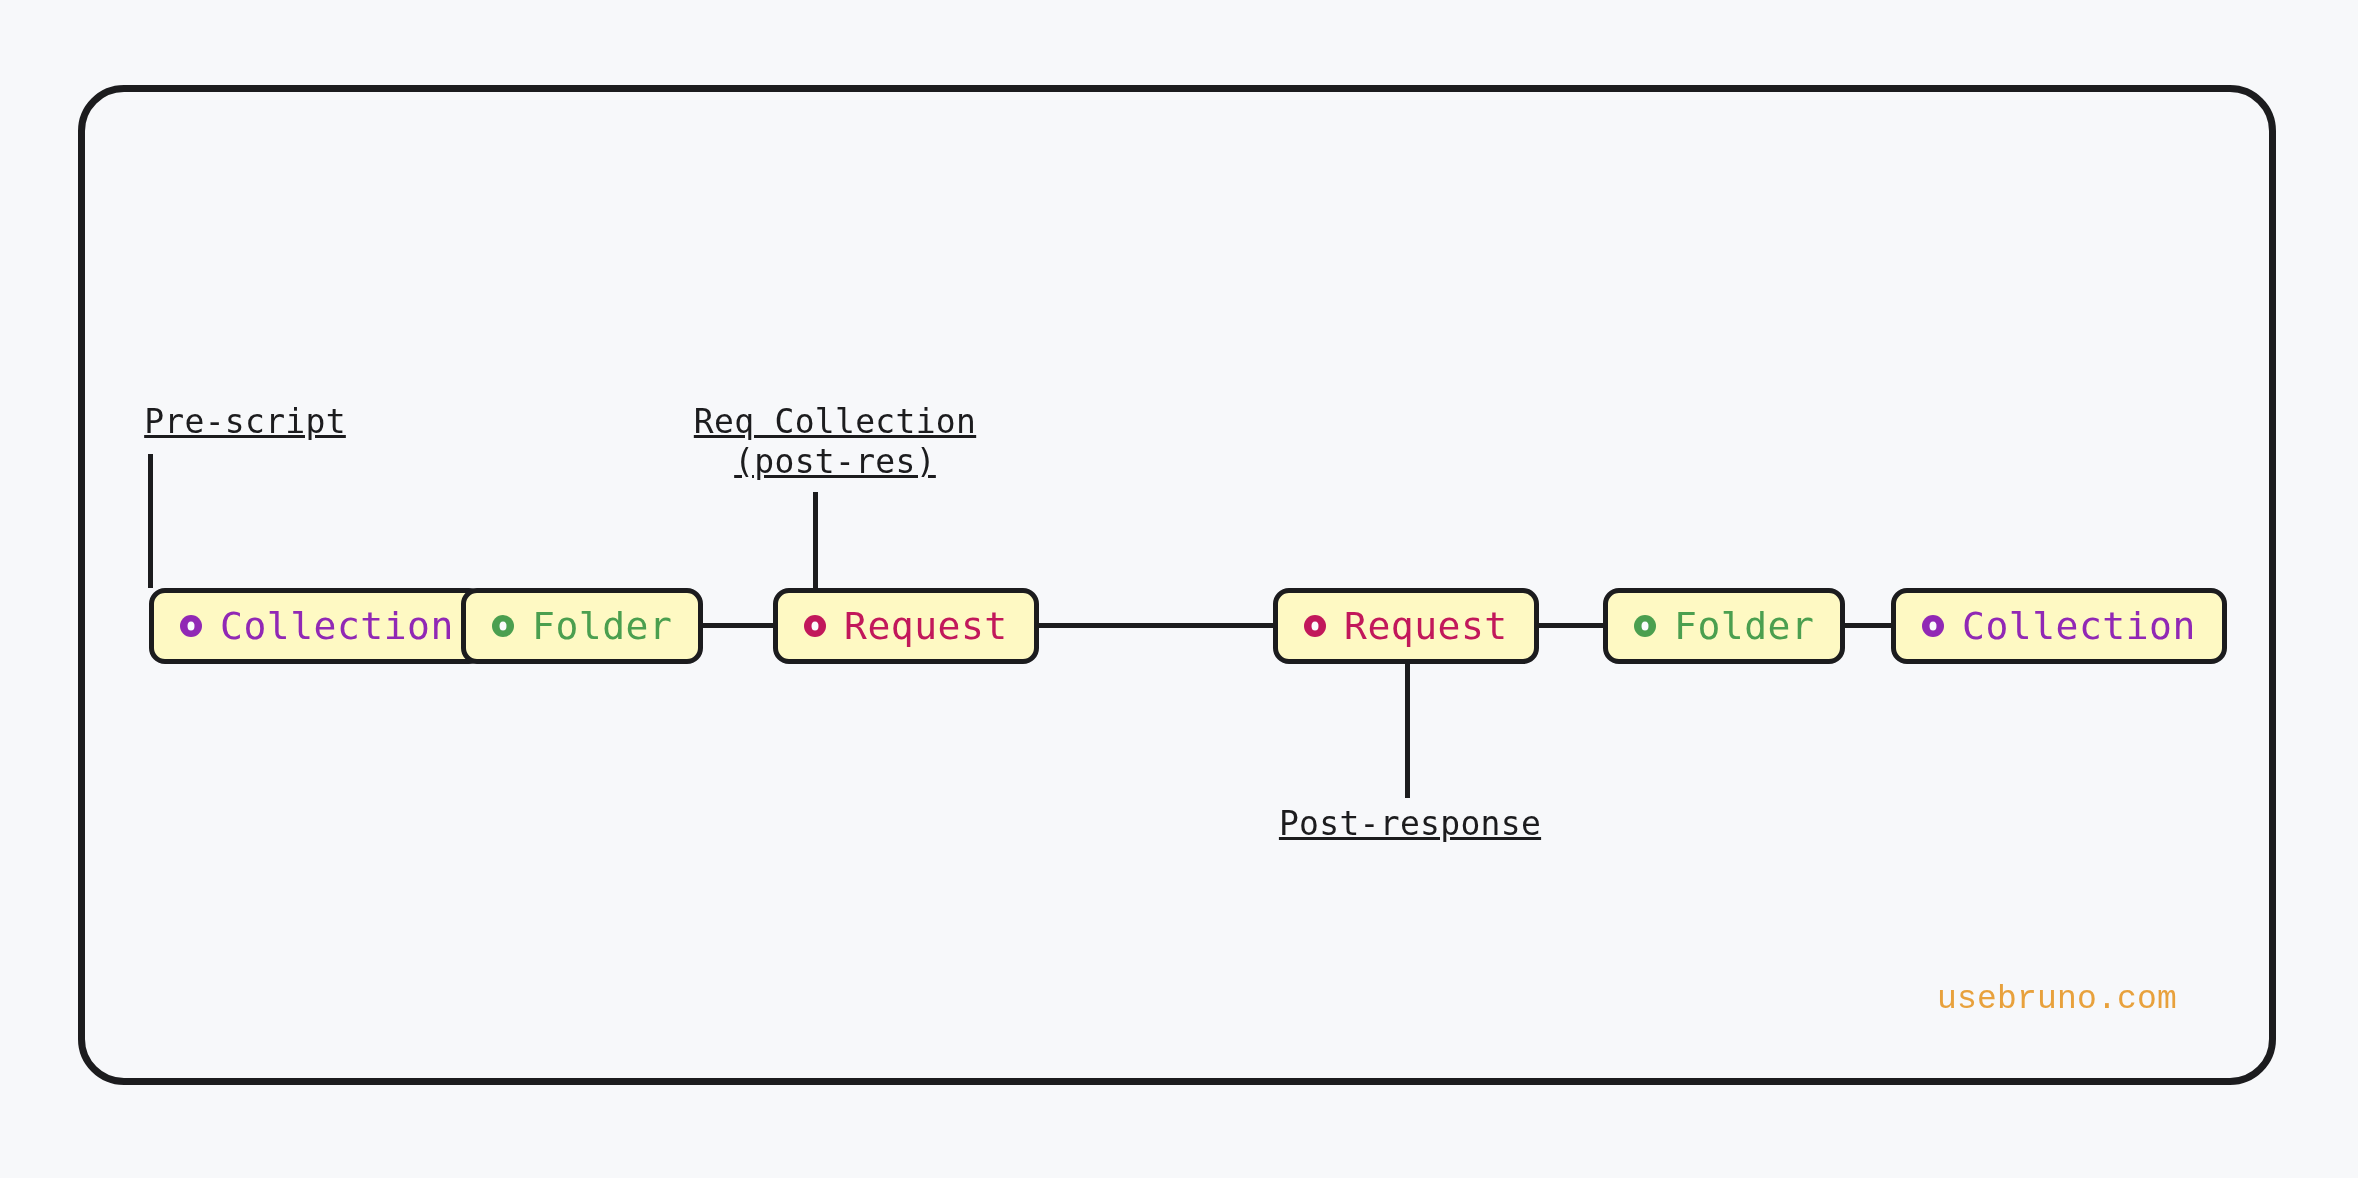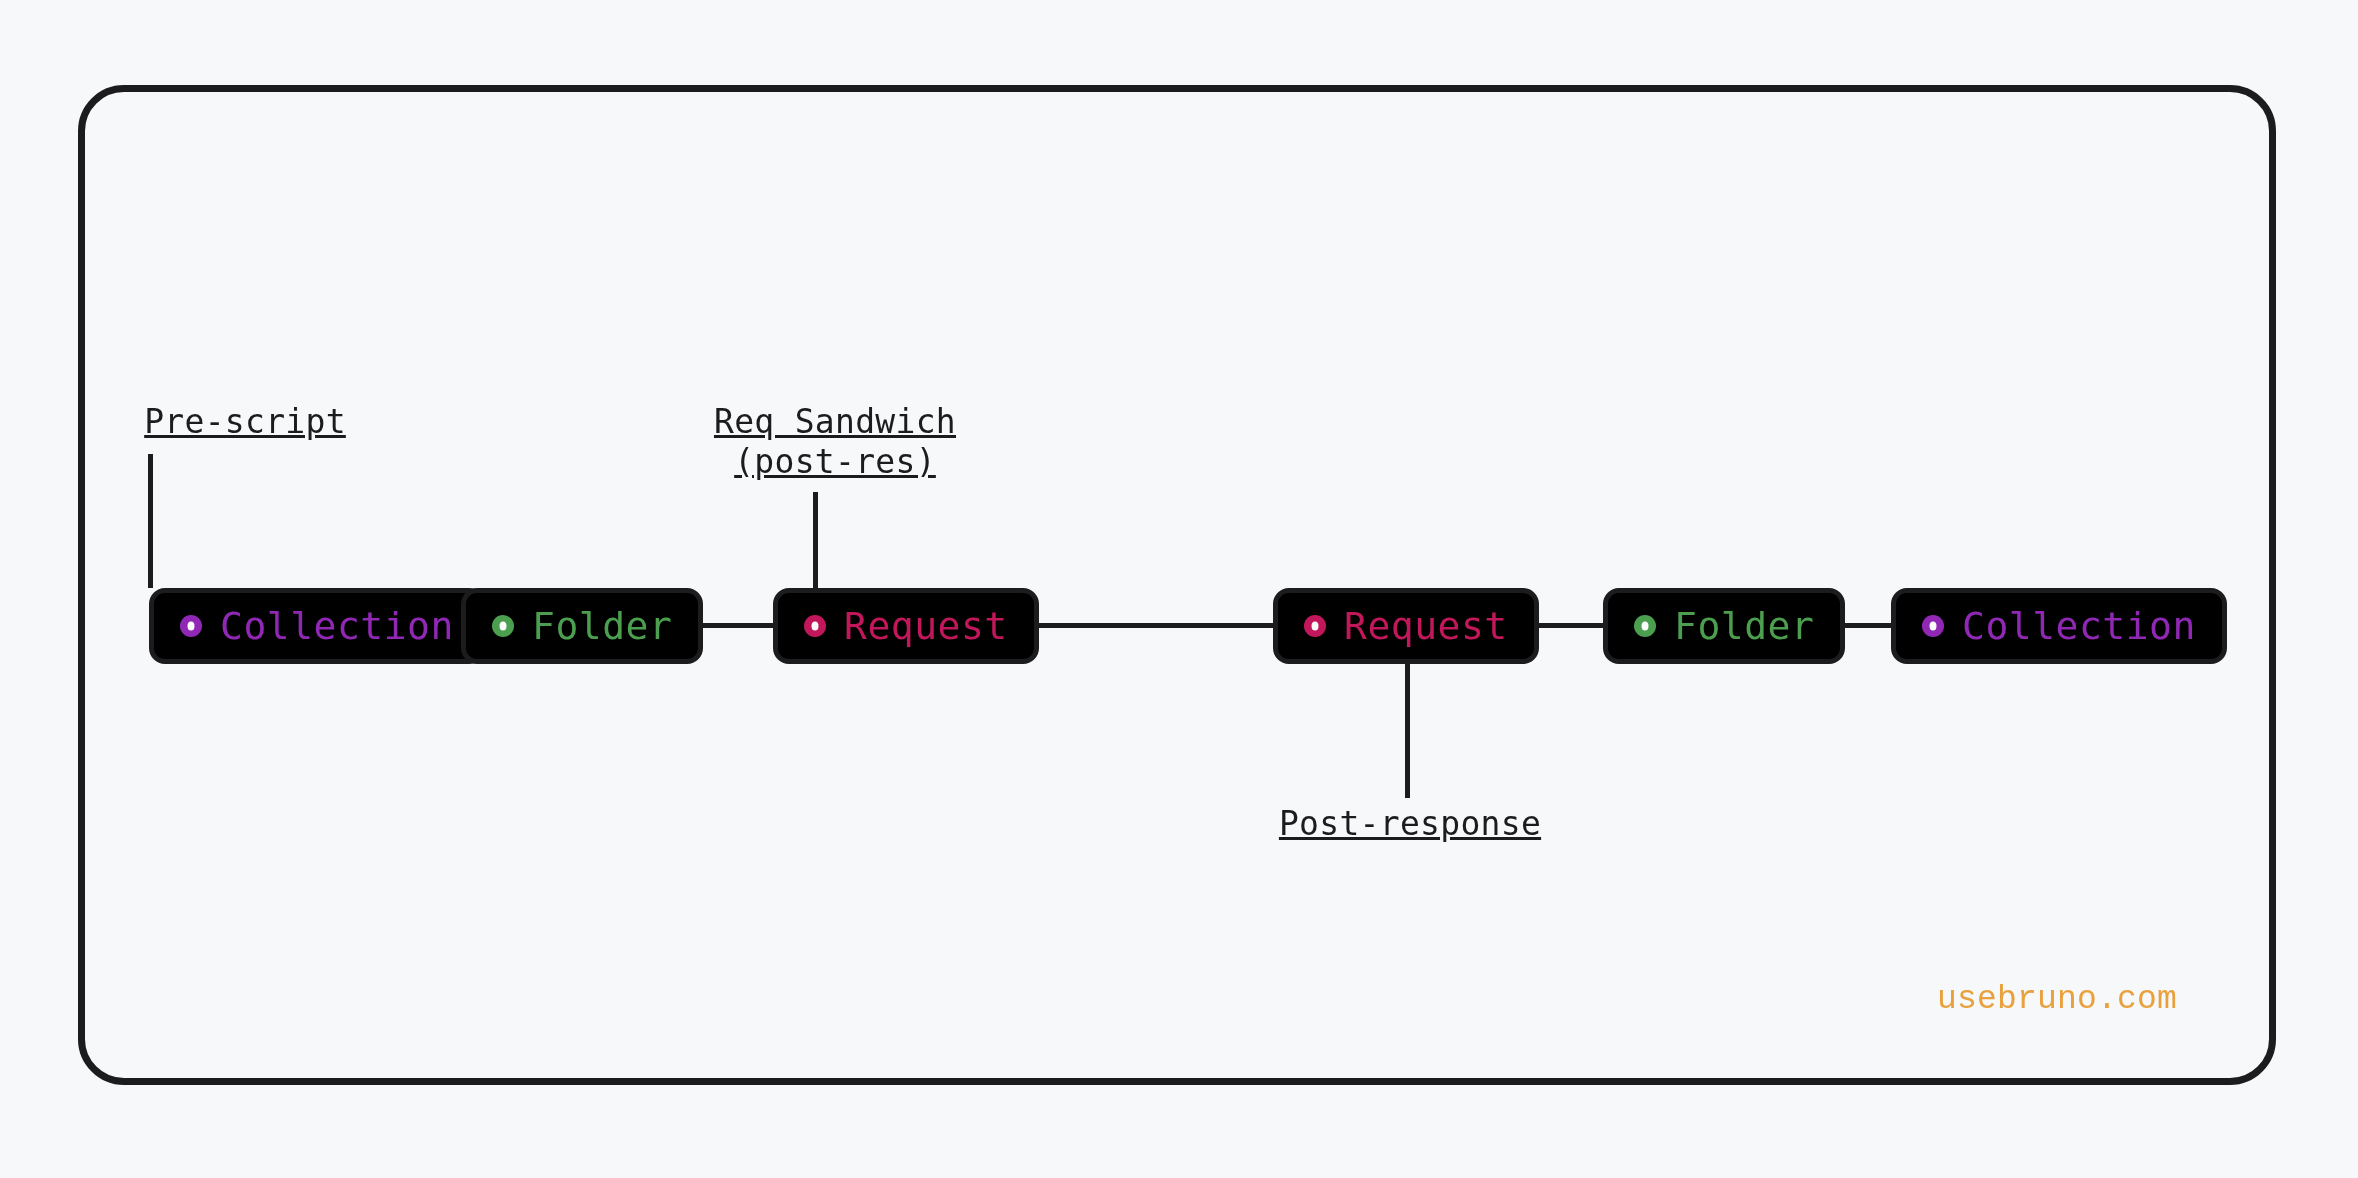--- a/index.html
+++ b/index.html
@@ -57,21 +57,21 @@
 
   .node {
     position: absolute;
     top: 0;
     height: 76px;
     box-sizing: border-box;
     display: flex;
     align-items: center;
     gap: 18px;
     padding: 0 26px;
-    background: #000000;
+    background: #fef9c3;
     border: 5px solid #1c1c1e;
     border-radius: 16px;
     white-space: nowrap;
     z-index: 3;
   }
   .node-label {
     font-family: "DejaVu Sans Mono", monospace;
     font-size: 38px;
     line-height: 1;
     letter-spacing: 0.5px;
@@ -143,21 +143,21 @@
 </style>
 </head>
 <body>
 
 <div id="diagram-frame">
 
 
   <div class="annotation" style="left: 30px; top: 310px; width: 260px;">Pre-script</div>
   <div class="connector-v" style="left: 63px; top: 362px; height: 134px;"></div>
 
-  <div class="annotation" style="left: 600px; top: 310px; width: 300px;"><span>Req Sandwich</span>
+  <div class="annotation" style="left: 600px; top: 310px; width: 300px;"><span>Req Collection</span>
 <span>(post-res)</span></div>
   <div class="connector-v" style="left: 728px; top: 400px; height: 134px;"></div>
 
   <div class="connector-v" style="left: 1320px; top: 572px; height: 134px;"></div>
   <div class="annotation" style="left: 1190px; top: 712px; width: 270px;">Post-response</div>
 
   <div id="node-chain">
 
     <div class="connector-h" style="left: 248px; width: 128px;"></div>
     <div class="connector-h" style="left: 568px; width: 120px;"></div>

